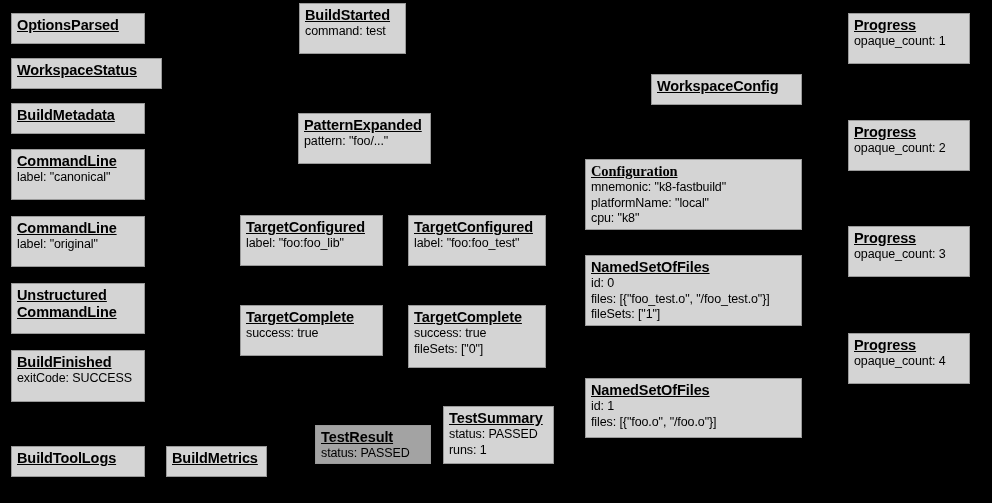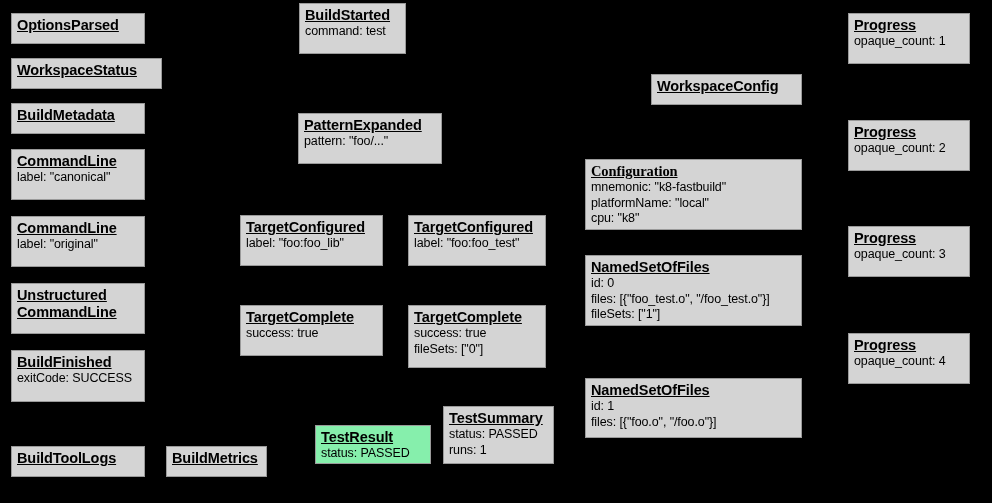--- a/index.html
+++ b/index.html
@@ -89,21 +89,21 @@
     </div>
     <div class="node" style="left: 166px; top: 446px; width: 101px; height: 31px; background: rgb(212, 212, 212); border-color: rgb(154, 154, 154);">
       <div class="node-title" style="color: rgb(0, 0, 0);">BuildMetrics</div>
     </div>
     <div class="node" style="left: 299px; top: 3px; width: 107px; height: 51px; background: rgb(212, 212, 212); border-color: rgb(154, 154, 154);">
       <div class="node-title" style="color: rgb(0, 0, 0);">BuildStarted</div>
       <div class="node-fields">
         <div class="node-field" style="color: rgb(0, 0, 0);">command: test</div>
       </div>
     </div>
-    <div class="node" style="left: 298px; top: 113px; width: 144px; height: 51px; background: rgb(212, 212, 212); border-color: rgb(154, 154, 154);">
+    <div class="node" style="left: 298px; top: 113px; width: 133px; height: 51px; background: rgb(212, 212, 212); border-color: rgb(154, 154, 154);">
       <div class="node-title" style="color: rgb(0, 0, 0);">PatternExpanded</div>
       <div class="node-fields">
         <div class="node-field" style="color: rgb(0, 0, 0);">pattern: "foo/..."</div>
       </div>
     </div>
     <div class="node" style="left: 240px; top: 215px; width: 143px; height: 51px; background: rgb(212, 212, 212); border-color: rgb(154, 154, 154);">
       <div class="node-title" style="color: rgb(0, 0, 0);">TargetConfigured</div>
       <div class="node-fields">
         <div class="node-field" style="color: rgb(0, 0, 0);">label: "foo:foo_lib"</div>
       </div>
@@ -120,21 +120,21 @@
         <div class="node-field" style="color: rgb(0, 0, 0);">success: true</div>
       </div>
     </div>
     <div class="node" style="left: 408px; top: 305px; width: 138px; height: 63px; background: rgb(212, 212, 212); border-color: rgb(154, 154, 154);">
       <div class="node-title" style="color: rgb(0, 0, 0);">TargetComplete</div>
       <div class="node-fields">
         <div class="node-field" style="color: rgb(0, 0, 0);">success: true</div>
         <div class="node-field" style="color: rgb(0, 0, 0);">fileSets: ["0"]</div>
       </div>
     </div>
-    <div class="node" style="left: 315px; top: 425px; width: 116px; height: 39px; background: #86efac; border-color: rgb(154, 154, 154);">
+    <div class="node" style="left: 315px; top: 425px; width: 116px; height: 39px; background: #a3a3a3; border-color: rgb(154, 154, 154);">
       <div class="node-title" style="color: rgb(0, 0, 0);">TestResult</div>
       <div class="node-fields">
         <div class="node-field" style="color: rgb(0, 0, 0);">status: PASSED</div>
       </div>
     </div>
     <div class="node" style="left: 443px; top: 406px; width: 111px; height: 58px; background: rgb(212, 212, 212); border-color: rgb(154, 154, 154);">
       <div class="node-title" style="color: rgb(0, 0, 0);">TestSummary</div>
       <div class="node-fields">
         <div class="node-field" style="color: rgb(0, 0, 0);">status: PASSED</div>
         <div class="node-field" style="color: rgb(0, 0, 0);">runs: 1</div>

